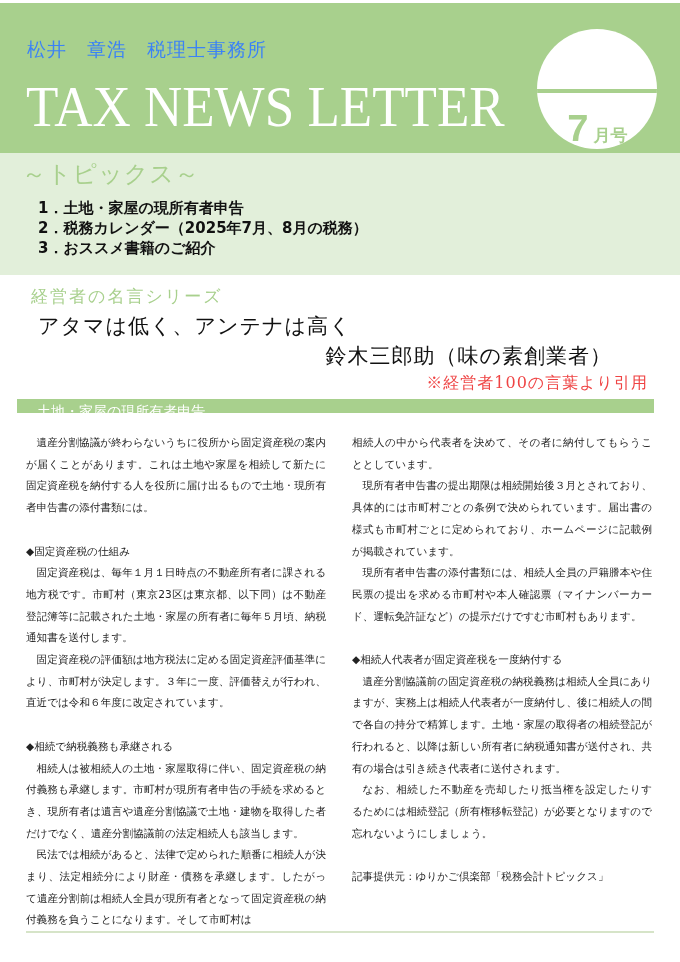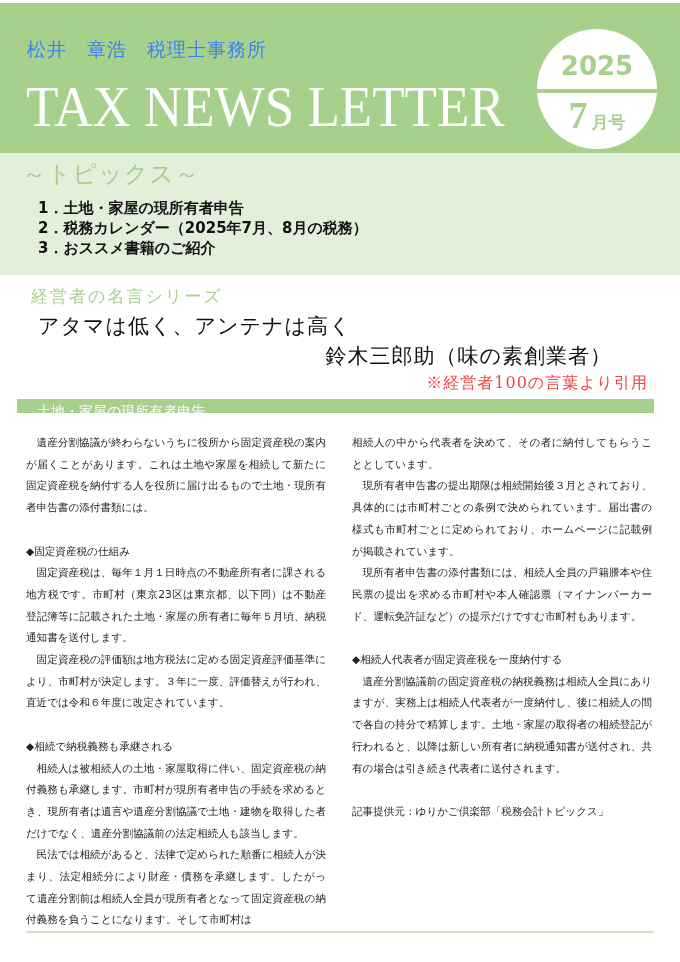--- a/index.html
+++ b/index.html
@@ -26,22 +26,22 @@
       border-radius: 50%; background: #ffffff; overflow: hidden;
     }
     .issue-year {
       position: absolute; left: 0; top: 22px; width: 120px; text-align: center;
       font-family: "DejaVu Sans", sans-serif; font-weight: bold; font-size: 26px; color: #a8d08d;
     }
     .issue-divider {
       position: absolute; left: 0; top: 60px; width: 120px; height: 4px; background: #a8d08d;
     }
     .issue-month {
-      position: absolute; left: 0; top: 64px; width: 120px; text-align: center;
-      color: #a8d08d; font-family: Liberation Serif, serif; font-weight: bold;
+      position: absolute; left: 0; top: 80px; width: 120px; text-align: center;
+      color: #a8d08d; font-family: Liberation Mono, monospace; font-weight: bold;
     }
     .issue-month .num { font-size: 38px; vertical-align: baseline; }
     .issue-month .unit { font-size: 17px; margin-left: 4px; vertical-align: baseline; }
 
     .topics-band {
       position: absolute; left: 0; top: 153px; width: 680px; height: 122px;
       background: #e2efda;
     }
     .topics-heading {
       position: absolute; left: 22px; top: 158px;
@@ -100,21 +100,20 @@
     }
   </style>
 </head>
 <body>
 
 <div class="header-band"></div>
 <div class="office-name">松井　章浩　税理士事務所</div>
 <div class="newsletter-title">TAX NEWS LETTER</div>
 
 <div class="issue-badge">
-  <div class="issue-year">2025</div>
   <div class="issue-divider"></div>
   <div class="issue-month">
     <span class="num">7</span><span class="unit">月号</span>
   </div>
 </div>
 
 <div class="topics-band"></div>
 <div class="topics-heading">～トピックス～</div>
 <ul class="topics-list">
   <li>1．土地・家屋の現所有者申告</li>
@@ -140,16 +139,17 @@
   <p>相続人は被相続人の土地・家屋取得に伴い、固定資産税の納付義務も承継します。市町村が現所有者申告の手続を求めるとき、現所有者は遺言や遺産分割協議で土地・建物を取得した者だけでなく、遺産分割協議前の法定相続人も該当します。</p>
   <p>民法では相続があると、法律で定められた順番に相続人が決まり、法定相続分により財産・債務を承継します。したがって遺産分割前は相続人全員が現所有者となって固定資産税の納付義務を負うことになります。そして市町村は</p>
 </div>
 
 <div class="column col-right">
   <p class="no-indent">相続人の中から代表者を決めて、その者に納付してもらうこととしています。</p>
   <p>現所有者申告書の提出期限は相続開始後３月とされており、具体的には市町村ごとの条例で決められています。届出書の様式も市町村ごとに定められており、ホームページに記載例が掲載されています。</p>
   <p>現所有者申告書の添付書類には、相続人全員の戸籍謄本や住民票の提出を求める市町村や本人確認票（マイナンバーカード、運転免許証など）の提示だけですむ市町村もあります。</p>
   <p class="subhead">◆相続人代表者が固定資産税を一度納付する</p>
   <p>遺産分割協議前の固定資産税の納税義務は相続人全員にありますが、実務上は相続人代表者が一度納付し、後に相続人の間で各自の持分で精算します。土地・家屋の取得者の相続登記が行われると、以降は新しい所有者に納税通知書が送付され、共有の場合は引き続き代表者に送付されます。</p>
+  <p>なお、相続した不動産を売却したり抵当権を設定したりするためには相続登記（所有権移転登記）が必要となりますので忘れないようにしましょう。</p>
   <p class="credit">記事提供元：ゆりかご倶楽部「税務会計トピックス」</p>
 </div>
 
 <div class="footer-rule"></div>
 
 </body></html>

